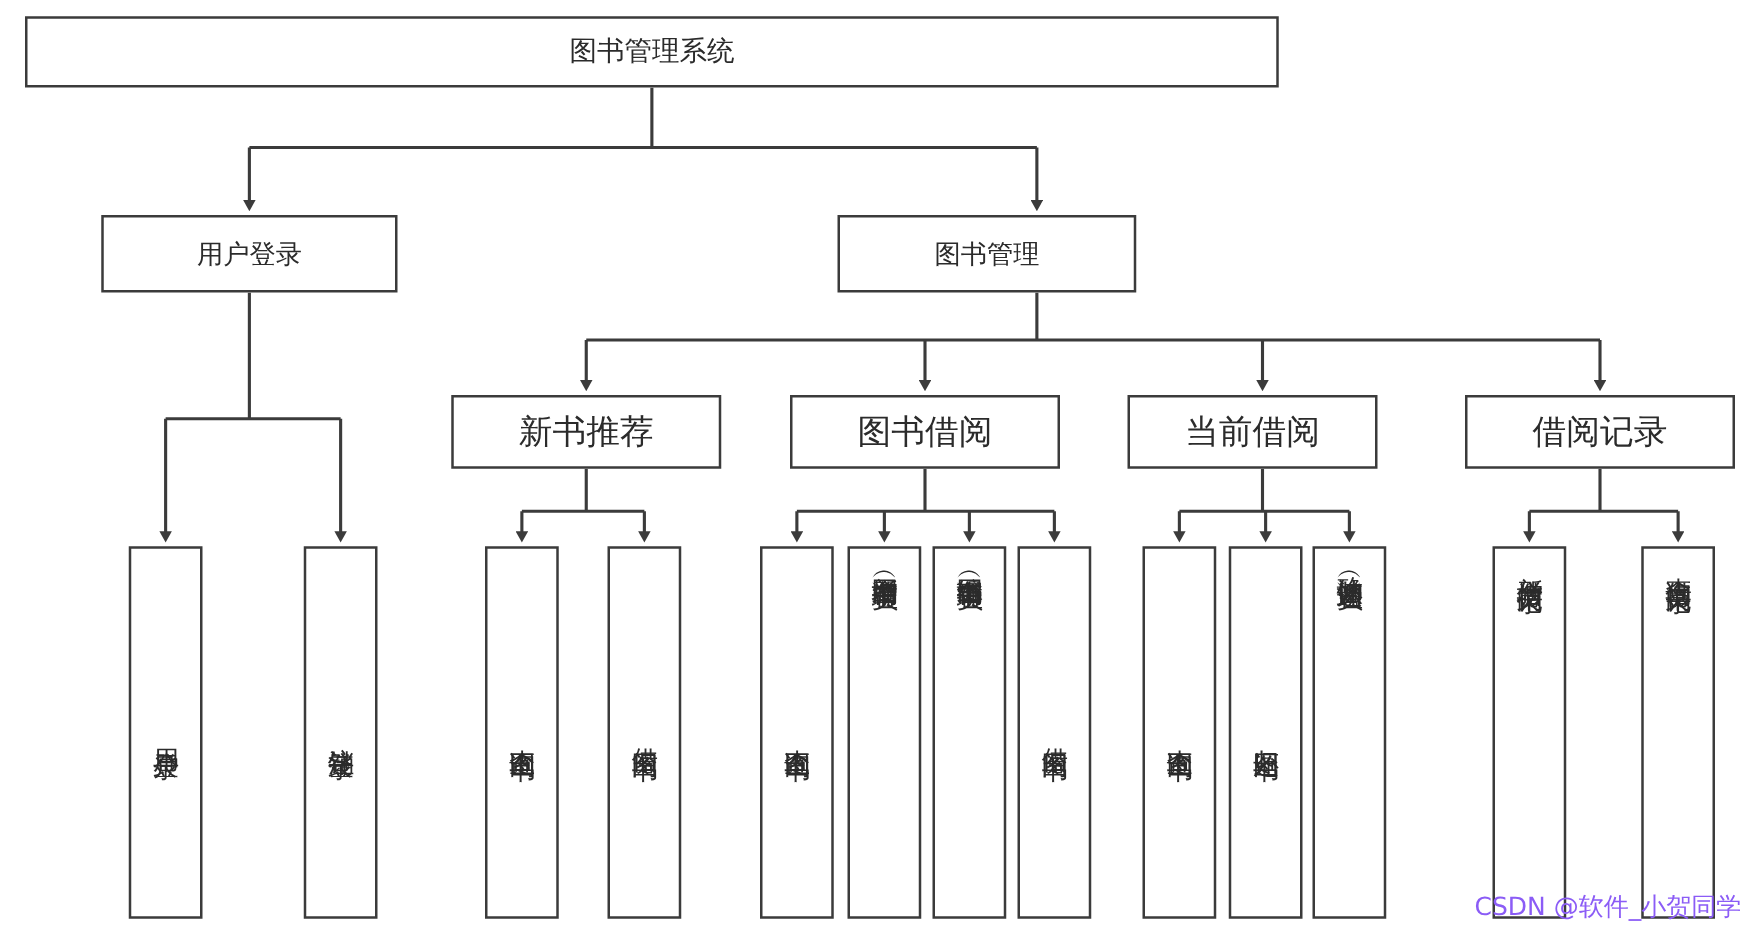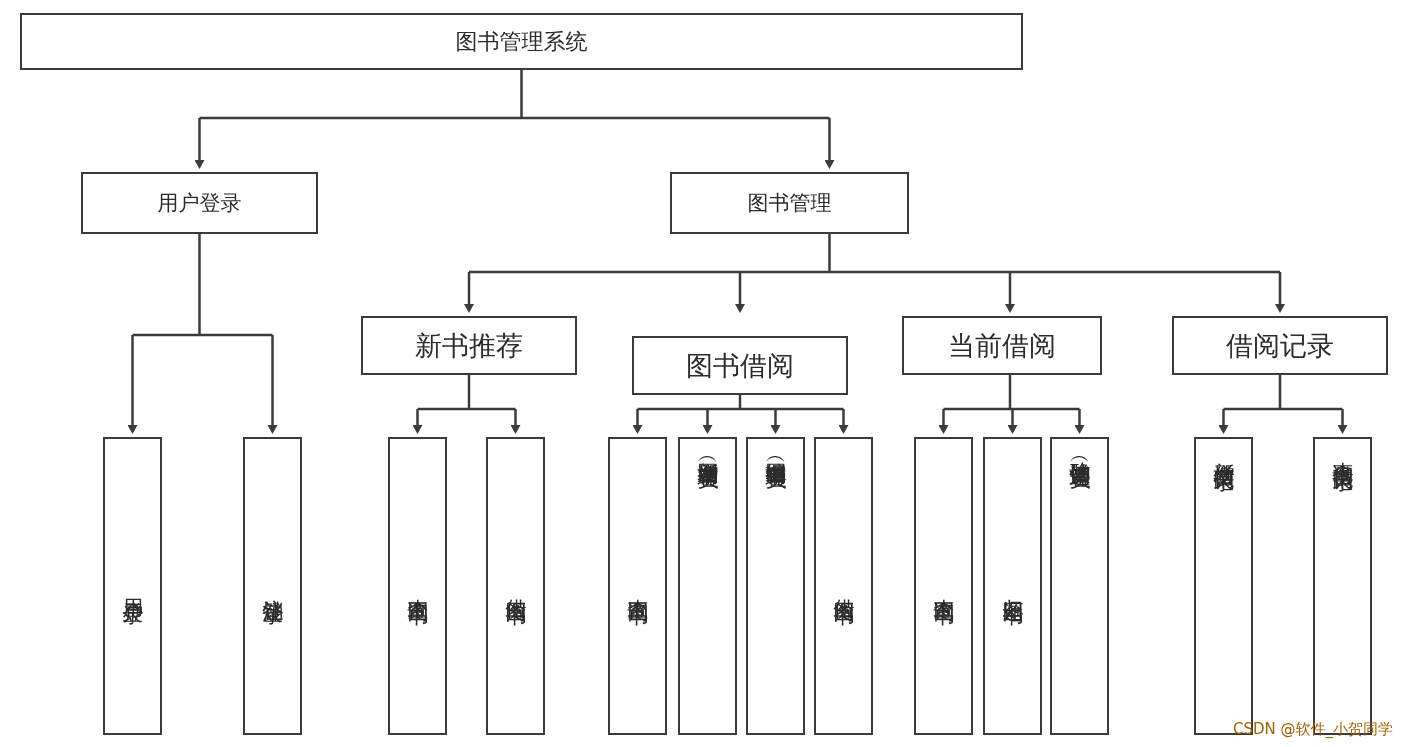--- a/index.html
+++ b/index.html
@@ -66,22 +66,22 @@
     letter-spacing: 1px;
   }
   .node.leaf.mid-text {
     align-items: center;
     padding-top: 0;
   }
   .watermark {
     position: absolute;
     right: 12px;
     bottom: 8px;
-    font-size: 15px;
-    color: #a16207;
+    font-size: 20px;
+    color: #8b5cf6;
     white-space: nowrap;
     z-index: 3;
     font-family: "DejaVu Sans", "Liberation Sans", sans-serif;
   }
 </style>
 </head>
 <body>
 
 <div id="canvas">
 
@@ -134,21 +134,21 @@
       </div>
       <div class="node tier1" style="left: 81px; top: 172px; width: 237px; height: 62px;">
         <span class="node-label">用户登录</span>
       </div>
       <div class="node tier1" style="left: 670px; top: 172px; width: 239px; height: 62px;">
         <span class="node-label">图书管理</span>
       </div>
       <div class="node tier2" style="left: 361px; top: 316px; width: 216px; height: 59px;">
         <span class="node-label">新书推荐</span>
       </div>
-      <div class="node tier2" style="left: 632px; top: 316px; width: 216px; height: 59px; margin-top: 20px;">
+      <div class="node tier2" style="left: 632px; top: 316px; width: 216px; height: 59px;">
         <span class="node-label">图书借阅</span>
       </div>
       <div class="node tier2" style="left: 902px; top: 316px; width: 200px; height: 59px;">
         <span class="node-label">当前借阅</span>
       </div>
       <div class="node tier2" style="left: 1172px; top: 316px; width: 216px; height: 59px;">
         <span class="node-label">借阅记录</span>
       </div>
       <div class="node leaf mid-text" style="left: 103px; top: 437px; width: 59px; height: 298px;">
         <span class="node-label">用户登录</span>

